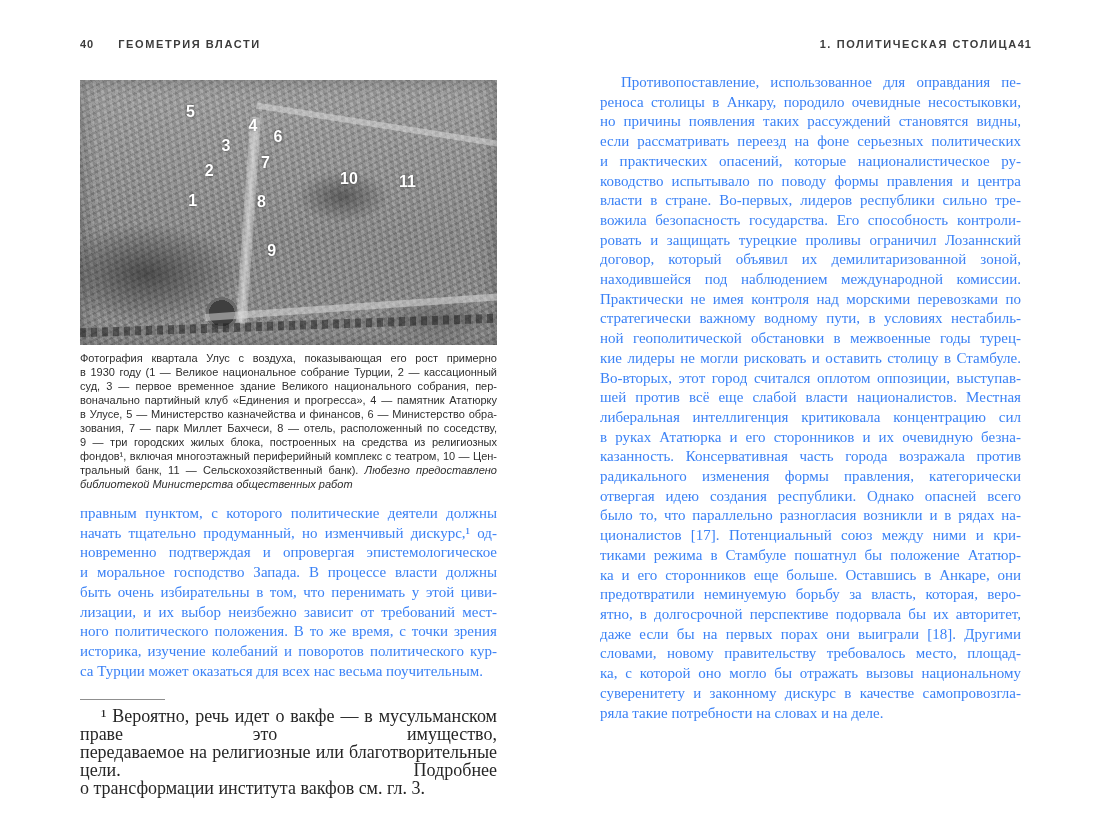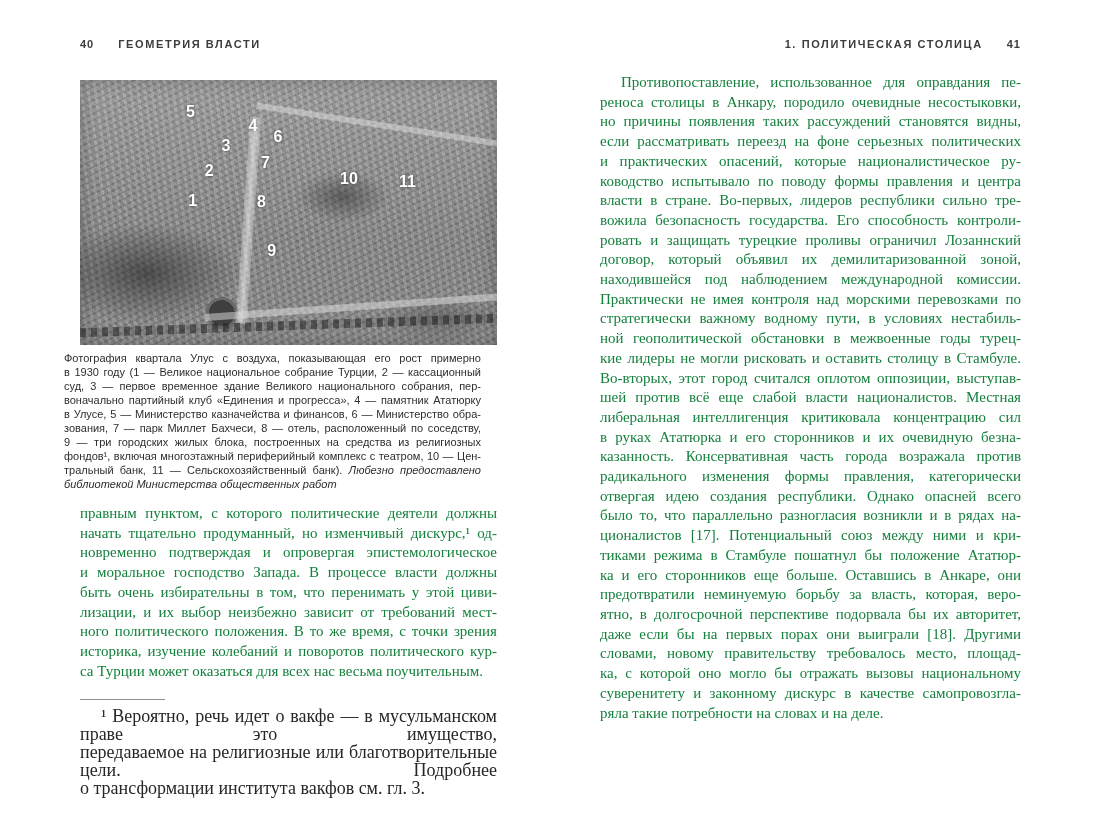--- a/index.html
+++ b/index.html
@@ -12,22 +12,22 @@
   .abs { position:absolute; }
 
   
   .running-head {
     font-family:"Liberation Sans", sans-serif;
     font-size:11px; font-weight:700; letter-spacing:1.6px;
     color:#3c3c3c; display:flex; align-items:baseline;
   }
   .rh-left { left:80px; top:38px; }
   .rh-left .pageno { margin-right:24px; letter-spacing:1px; }
-  .rh-right { top:38px; right:79px; }
-  .rh-right .pageno { margin-left:24px; letter-spacing:1px; }
+  .rh-right { top:38px; right:68px; }
+  .rh-right .pageno { letter-spacing:1px; }
 
   
   .photo {
     left:80px; top:80px; width:417px; height:265px;
     position:absolute; overflow:hidden;
     background:
       radial-gradient(circle 16px at 34% 88%, #3f3f3f 0 13px, #6a6a6a 13px 16px, transparent 16px),
       radial-gradient(ellipse 32% 26% at 16% 73%, rgba(38,38,38,.62), transparent 72%),
       radial-gradient(ellipse 16% 14% at 63% 44%, rgba(42,42,42,.5), transparent 70%),
       radial-gradient(ellipse 20% 12% at 86% 90%, rgba(70,70,70,.45), transparent 75%),
@@ -58,29 +58,29 @@
   }
   .photo-num {
     position:absolute; transform:translate(-50%,-50%);
     font-family:"Liberation Sans", sans-serif;
     font-weight:700; font-size:16px; color:#ffffff;
     text-shadow:0 0 3px rgba(0,0,0,.55);
   }
 
   
   .caption {
-    left:64px; top:351px; width:417px;
+    left:80px; top:351px; width:417px;
     font-family:"Liberation Sans", sans-serif;
     font-size:11px; line-height:14px; color:#2e2e2e;
   }
 
   
   .body-left  { left:80px;  top:504px; width:417px; }
   .body-right { left:600px; top:73px;  width:421px; }
-  .body-text  { font-size:15px; line-height:19.7px; color:#15803d; }
+  .body-text  { font-size:15px; line-height:19.7px; color:#3b82f6; }
 
   
   .fn-rule { left:80px; top:699px; width:85px; border-top:1px solid #8f8f8f; height:0; }
   .footnote { left:80px; top:707px; width:417px; font-size:18px; line-height:18px; color:#262626; }
 
   
   .tline { text-align:justify; text-align-last:justify; }
   .tline.last { text-align-last:left; }
   .tline.indent { text-indent:21px; }
   .it { font-style:italic; }

